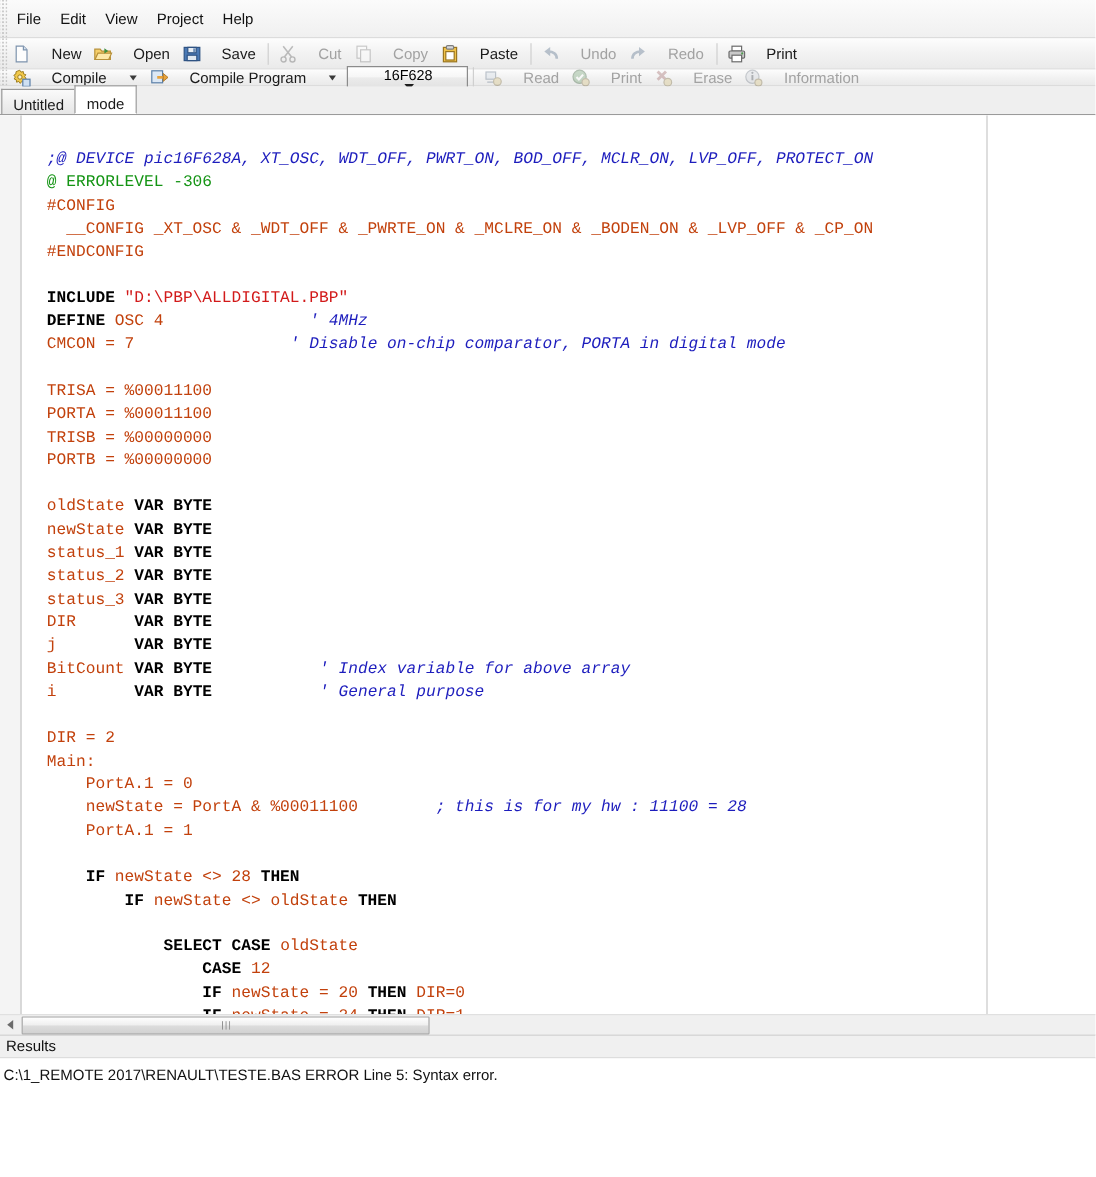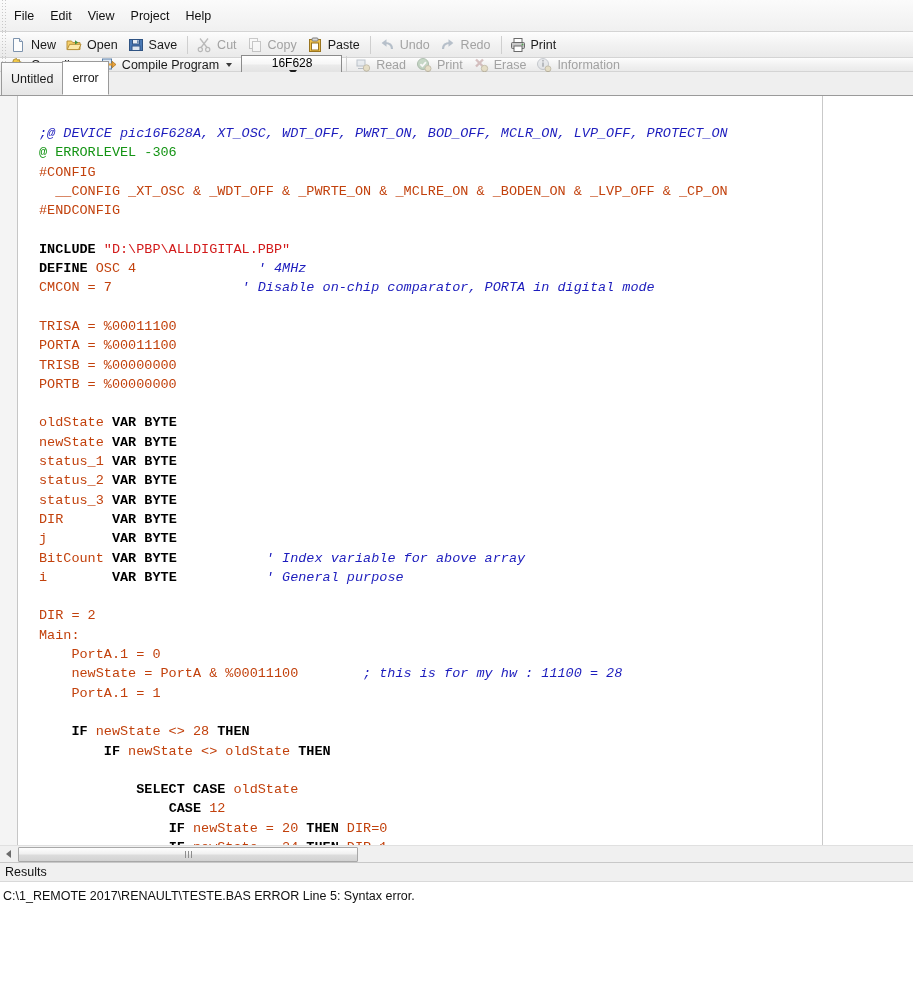--- a/index.html
+++ b/index.html
@@ -46,21 +46,21 @@
     cursor: default;
     white-space: nowrap;
   }
 
   
   #toolbar1 { height: 26px; }
   #toolbar2 { height: 14px; }
   .tb-btn {
     display: flex;
     align-items: center;
-    gap: 5px;
+    gap: 17px;
     padding: 1px 5px 1px 3px;
     height: 20px;
     font-size: 12.5px;
     color: #1a1a1a;
     white-space: nowrap;
     cursor: default;
     border: 1px solid transparent;
     border-radius: 2px;
   }
   .tb-btn.disabled { color: #a2a2a2; }
@@ -104,22 +104,22 @@
     background: #efefef;
     border-bottom: 1px solid #9a9a9a;
     display: flex;
     align-items: flex-end;
     padding-left: 1px;
     box-sizing: border-box;
     position: relative;
   }
   .tab {
     height: 21px;
-    display: flex; align-items: center;
-    padding: 16px 9px;
+    display: flex; align-items: flex-end;
+    padding: 0 9px;
     font-size: 12.5px;
     background: linear-gradient(to bottom,#fafafa,#e6e6e6);
     border: 1px solid #9a9a9a;
     border-bottom: none;
     margin-right: -1px;
     cursor: default;
     box-sizing: border-box;
     color: #1a1a1a;
   }
   .tab.active {
@@ -433,21 +433,21 @@
     </span>
     <span>Information</span>
   </div>
 </div>
 
 <div id="tabstrip">
   <div class="tab">
     <span>Untitled</span>
   </div>
   <div class="tab active">
-    <span>error</span>
+    <span>mode</span>
   </div>
 </div>
 
 <div id="editor">
   <div id="gutter"></div>
   <div id="margin-guide"></div>
   <pre id="code"><span class="ln"><span class="cmt">;@ DEVICE pic16F628A, XT_OSC, WDT_OFF, PWRT_ON, BOD_OFF, MCLR_ON, LVP_OFF, PROTECT_ON</span></span><span class="ln"><span class="grn">@ ERRORLEVEL -306</span></span><span class="ln"><span class="pln">#CONFIG</span></span><span class="ln"><span class="pln">  __CONFIG _XT_OSC &amp; _WDT_OFF &amp; _PWRTE_ON &amp; _MCLRE_ON &amp; _BODEN_ON &amp; _LVP_OFF &amp; _CP_ON</span></span><span class="ln"><span class="pln">#ENDCONFIG</span></span><span class="ln"><span class="pln"></span></span><span class="ln"><span class="kw">INCLUDE </span><span class="str">"D:\PBP\ALLDIGITAL.PBP"</span></span><span class="ln"><span class="kw">DEFINE </span><span class="pln">OSC 4</span><span class="pln">               </span><span class="cmt">' 4MHz</span></span><span class="ln"><span class="pln">CMCON = 7</span><span class="pln">                </span><span class="cmt">' Disable on-chip comparator, PORTA in digital mode</span></span><span class="ln"><span class="pln"></span></span><span class="ln"><span class="pln">TRISA = %00011100</span></span><span class="ln"><span class="pln">PORTA = %00011100</span></span><span class="ln"><span class="pln">TRISB = %00000000</span></span><span class="ln"><span class="pln">PORTB = %00000000</span></span><span class="ln"><span class="pln"></span></span><span class="ln"><span class="pln">oldState </span><span class="kw">VAR BYTE</span></span><span class="ln"><span class="pln">newState </span><span class="kw">VAR BYTE</span></span><span class="ln"><span class="pln">status_1 </span><span class="kw">VAR BYTE</span></span><span class="ln"><span class="pln">status_2 </span><span class="kw">VAR BYTE</span></span><span class="ln"><span class="pln">status_3 </span><span class="kw">VAR BYTE</span></span><span class="ln"><span class="pln">DIR      </span><span class="kw">VAR BYTE</span></span><span class="ln"><span class="pln">j        </span><span class="kw">VAR BYTE</span></span><span class="ln"><span class="pln">BitCount </span><span class="kw">VAR BYTE</span><span class="pln">           </span><span class="cmt">' Index variable for above array</span></span><span class="ln"><span class="pln">i        </span><span class="kw">VAR BYTE</span><span class="pln">           </span><span class="cmt">' General purpose</span></span><span class="ln"><span class="pln"></span></span><span class="ln"><span class="pln">DIR = 2</span></span><span class="ln"><span class="pln">Main:</span></span><span class="ln"><span class="pln">    PortA.1 = 0</span></span><span class="ln"><span class="pln">    newState = PortA &amp; %00011100</span><span class="pln">        </span><span class="cmt">; this is for my hw : 11100 = 28</span></span><span class="ln"><span class="pln">    PortA.1 = 1</span></span><span class="ln"><span class="pln"></span></span><span class="ln"><span class="pln">    </span><span class="kw">IF</span><span class="pln"> newState &lt;&gt; 28 </span><span class="kw">THEN</span></span><span class="ln"><span class="pln">        </span><span class="kw">IF</span><span class="pln"> newState &lt;&gt; oldState </span><span class="kw">THEN</span></span><span class="ln"><span class="pln"></span></span><span class="ln"><span class="pln">            </span><span class="kw">SELECT CASE</span><span class="pln"> oldState</span></span><span class="ln"><span class="pln">                </span><span class="kw">CASE</span><span class="pln"> 12</span></span><span class="ln"><span class="pln">                </span><span class="kw">IF</span><span class="pln"> newState = 20 </span><span class="kw">THEN</span><span class="pln"> DIR=0</span></span><span class="ln"><span class="pln">                </span><span class="kw">IF</span><span class="pln"> newState = 24 </span><span class="kw">THEN</span><span class="pln"> DIR=1</span></span></pre>
 </div>
 
 <div id="hscroll">

